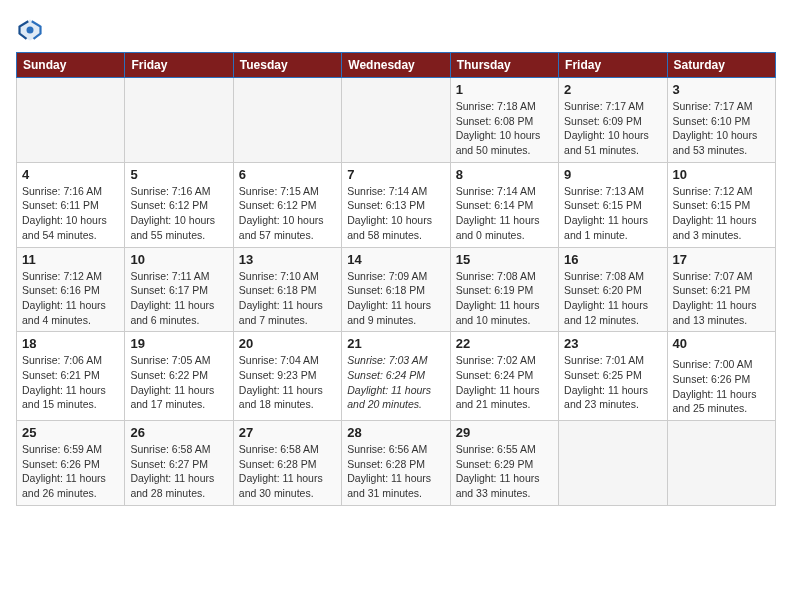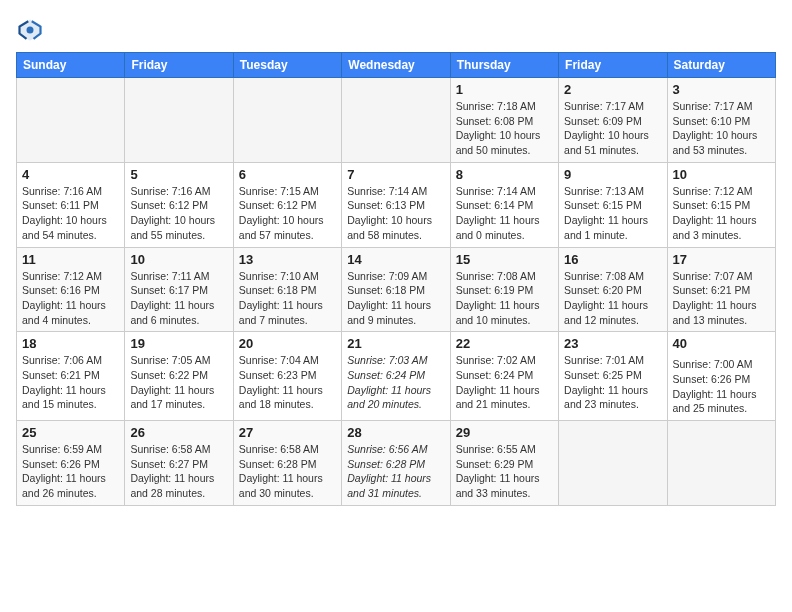--- a/index.html
+++ b/index.html
@@ -43,21 +43,21 @@
     .location-title {
       font-size: 15px;
       color: #444;
     }
     .calendar-table {
       width: 100%;
       border-collapse: collapse;
       font-size: 11px;
     }
     .calendar-table th {
-      background: #3b82f6;
+      background: #7f1d1d;
       color: #fff;
       text-align: left;
       padding: 5px 6px;
       font-size: 12px;
       font-weight: bold;
       border: 1px solid #2a6fbd;
     }
     .calendar-table td {
       vertical-align: top;
       border: 1px solid #ccc;
@@ -261,21 +261,21 @@
         <td>
           <span class="day-number">19</span>
           <div class="day-detail" style="white-space: pre-line;">Sunrise: 7:05 AM
 Sunset: 6:22 PM
 Daylight: 11 hours
 and 17 minutes.</div>
         </td>
         <td>
           <span class="day-number">20</span>
           <div class="day-detail" style="white-space: pre-line;">Sunrise: 7:04 AM
-Sunset: 6:23 PM
+Sunset: 9:23 PM
 Daylight: 11 hours
 and 18 minutes.</div>
         </td>
         <td>
           <span class="day-number">21</span>
           <div class="day-detail" style="white-space: pre-line; font-style: italic;">Sunrise: 7:03 AM
 Sunset: 6:24 PM
 Daylight: 11 hours
 and 20 minutes.</div>
         </td>
@@ -318,21 +318,21 @@
         </td>
         <td>
           <span class="day-number">27</span>
           <div class="day-detail" style="white-space: pre-line;">Sunrise: 6:58 AM
 Sunset: 6:28 PM
 Daylight: 11 hours
 and 30 minutes.</div>
         </td>
         <td>
           <span class="day-number">28</span>
-          <div class="day-detail" style="white-space: pre-line; font-style: italic;">Sunrise: 6:56 AM
+          <div class="day-detail" style="white-space: pre-line;">Sunrise: 6:56 AM
 Sunset: 6:28 PM
 Daylight: 11 hours
 and 31 minutes.</div>
         </td>
         <td>
           <span class="day-number">29</span>
           <div class="day-detail" style="white-space: pre-line;">Sunrise: 6:55 AM
 Sunset: 6:29 PM
 Daylight: 11 hours
 and 33 minutes.</div>

